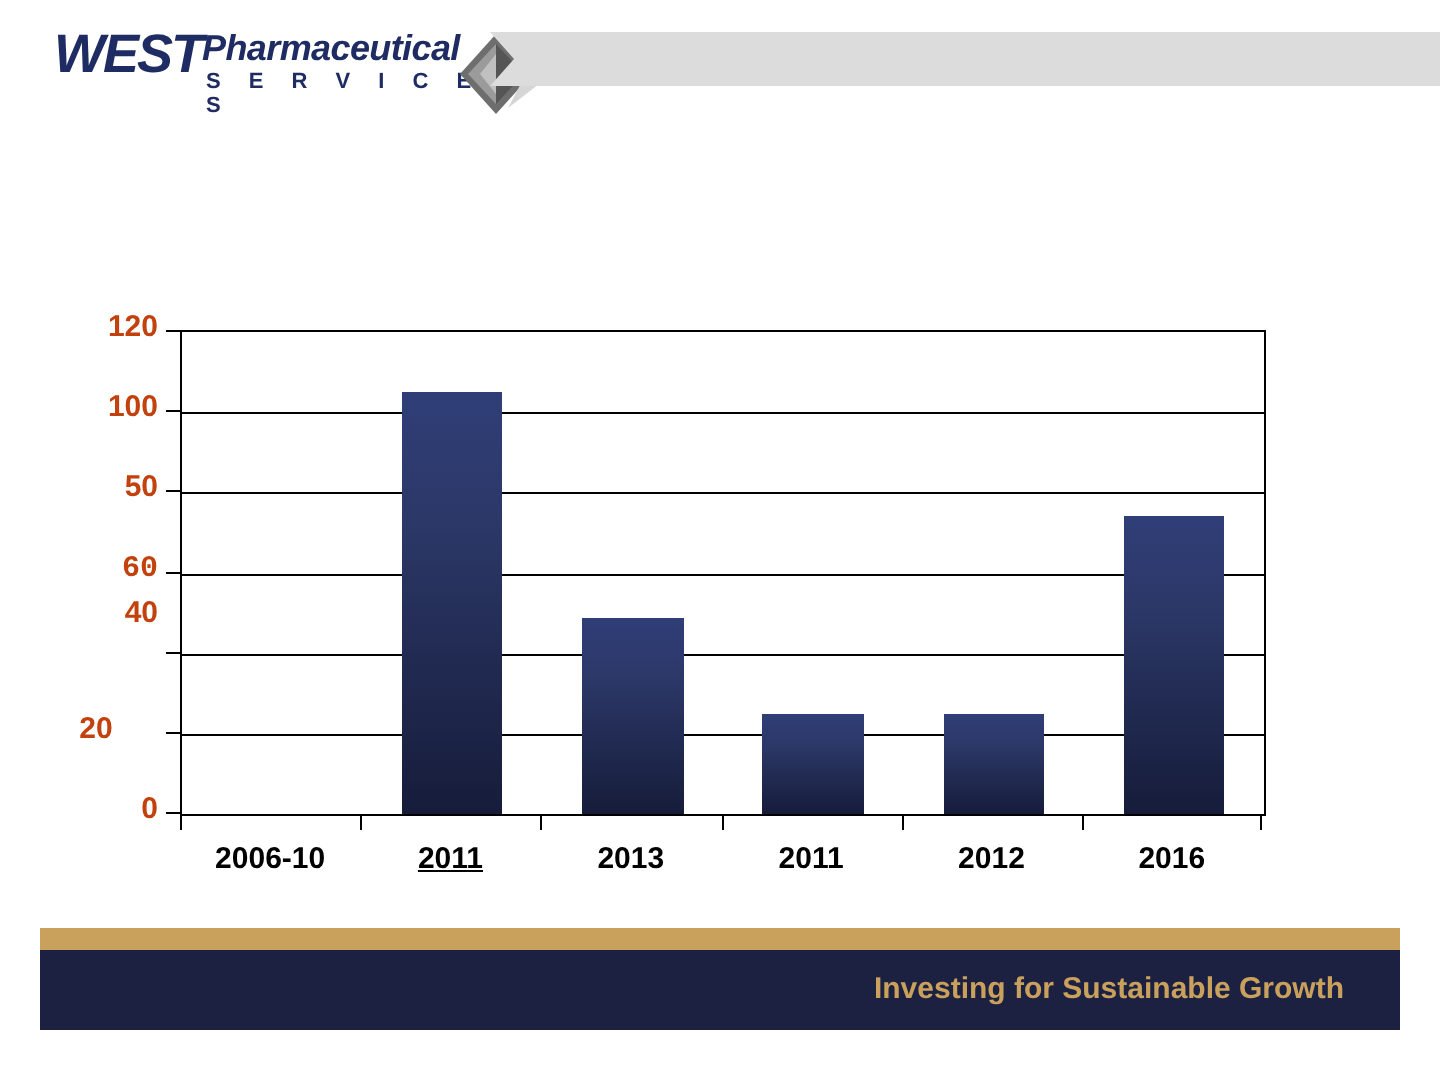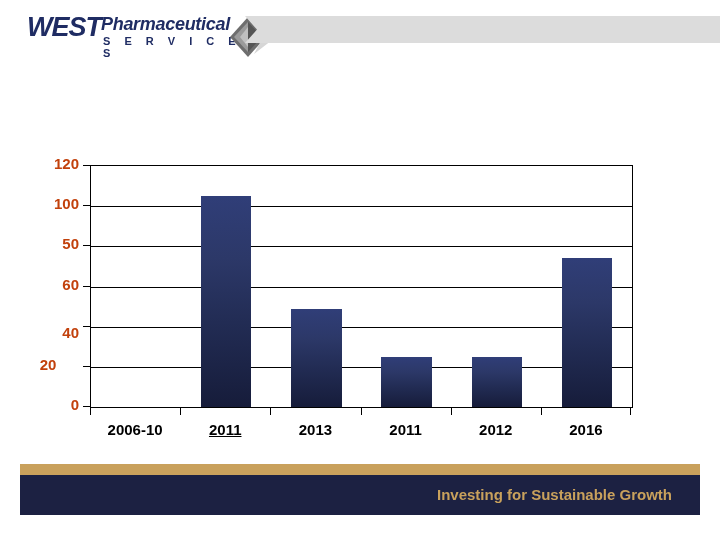--- a/index.html
+++ b/index.html
@@ -210,23 +210,23 @@
   <div id="header-banner"></div>
   <div id="header-banner-fill"></div>
 </div>
 
 <div id="chart">
   <div id="yaxis-area">
       <div class="ytick-label" style="top: 231px; left: 17px; right: auto; width: 62px;">0</div>
       <div class="ytick-mark" style="top: 241px; left: 83px;"></div>
       <div class="ytick-label" style="top: 190.833px; left: 17px; right: auto; width: 62px; text-align: center;">20</div>
       <div class="ytick-mark" style="top: 200.833px; left: 83px;"></div>
-      <div class="ytick-label" style="top: 159px; left: 17px; right: auto; width: 62px;">40</div>
+      <div class="ytick-label" style="top: 133px; left: 17px; right: auto; width: 62px;">40</div>
       <div class="ytick-mark" style="top: 160.667px; left: 83px;"></div>
-      <div class="ytick-label" style="top: 110.5px; left: 17px; right: auto; width: 62px;">60</div>
+      <div class="ytick-label" style="top: 110.5px; left: 17px; right: auto; width: 62px; font-family: Liberation Mono, monospace;">60</div>
       <div class="ytick-mark" style="top: 120.5px; left: 83px;"></div>
       <div class="ytick-label" style="top: 70.3333px; left: 17px; right: auto; width: 62px;">50</div>
       <div class="ytick-mark" style="top: 80.3333px; left: 83px;"></div>
       <div class="ytick-label" style="top: 30.1667px; left: 17px; right: auto; width: 62px;">100</div>
       <div class="ytick-mark" style="top: 40.1667px; left: 83px;"></div>
       <div class="ytick-label" style="top: -10px; left: 17px; right: auto; width: 62px;">120</div>
       <div class="ytick-mark" style="top: 0px; left: 83px;"></div>
     </div>
   <div id="plot">
       <div class="gridline" style="top: 200.833px;"></div>

